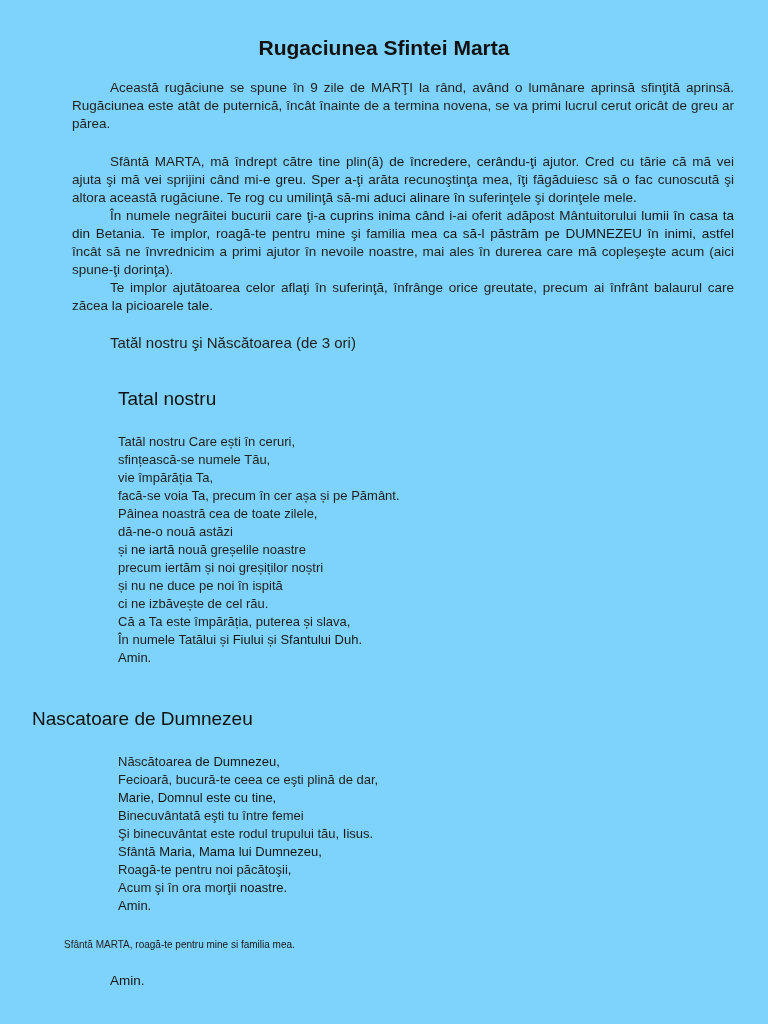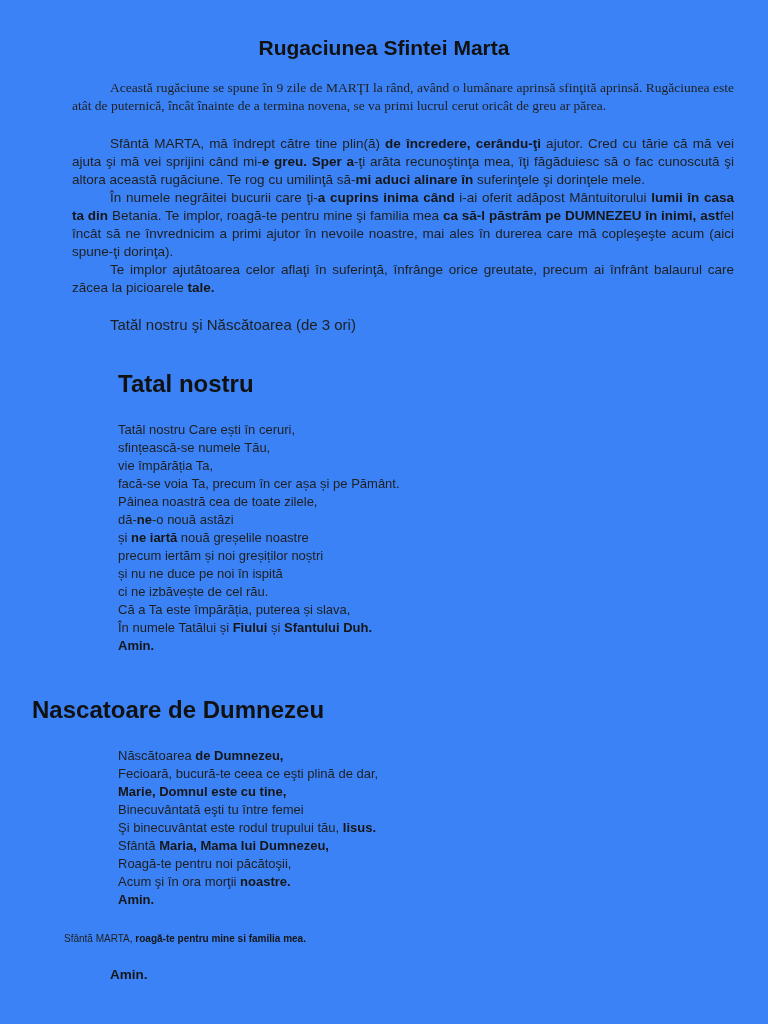--- a/index.html
+++ b/index.html
@@ -4,70 +4,70 @@
 <style>
   html, body {
     margin: 0;
     padding: 0;
     background: #ffffff;
   }
   .page {
     position: relative;
     width: 768px;
     height: 1024px;
-    background: #3b82f6;
+    background: #7dd3fc;
     color: #1f1f1f;
     font-family: "Liberation Sans", sans-serif;
     overflow: hidden;
   }
   .title {
     margin: 36px 0 0 0;
     text-align: center;
     font-size: 21px;
     font-weight: bold;
     color: #111111;
   }
   .para {
     margin: 0 34px 0 72px;
     text-align: justify;
     text-indent: 38px;
     font-size: 13.5px;
     line-height: 18px;
   }
-  .para.first { margin-top: 19px; font-family: Liberation Serif, serif; }
+  .para.first { margin-top: 19px; }
   .para.second { margin-top: 20px; }
   .instruction {
     margin: 19px 0 0 110px;
     font-size: 15px;
     line-height: 18px;
   }
   .heading {
     margin: 36px 0 0 118px;
-    font-size: 24px;
-    font-weight: bold;
+    font-size: 19px;
+    font-weight: normal;
     color: #111111;
   }
   .heading.second { margin-top: 41px; margin-left: 32px; }
   .prayer {
     margin: 23px 0 0 118px;
     font-size: 13px;
     line-height: 18px;
   }
   .prayer-line { min-height: 18px; }
   .closing {
     margin: 21px 0 0 64px;
     font-size: 10px;
     line-height: 18px;
   }
   .closing-amen {
     margin: 18px 0 0 110px;
     font-size: 13.5px;
     line-height: 18px;
   }
-  b { font-weight: bold; color: #161616; }
+  b { font-weight: normal; color: #161616; }
 </style>
 </head>
 <body>
 
 <div class="page">
 
   <h1 class="title">Rugaciunea Sfintei Marta</h1>
 
   <p class="para first"><span>Această rugăciune se spune în 9 zile de MARŢI la rând, având o lumânare aprinsă sfinţită aprinsă. Rugăciunea este atât de puternică, încât înainte de a termina novena, se va primi lucrul cerut oricât de greu ar părea.</span></p>
 

